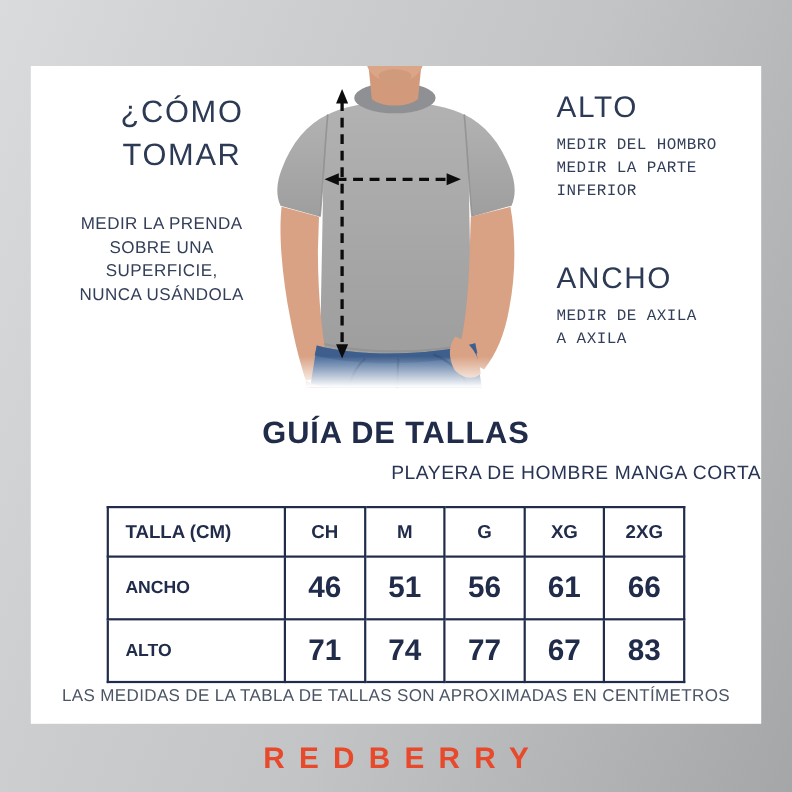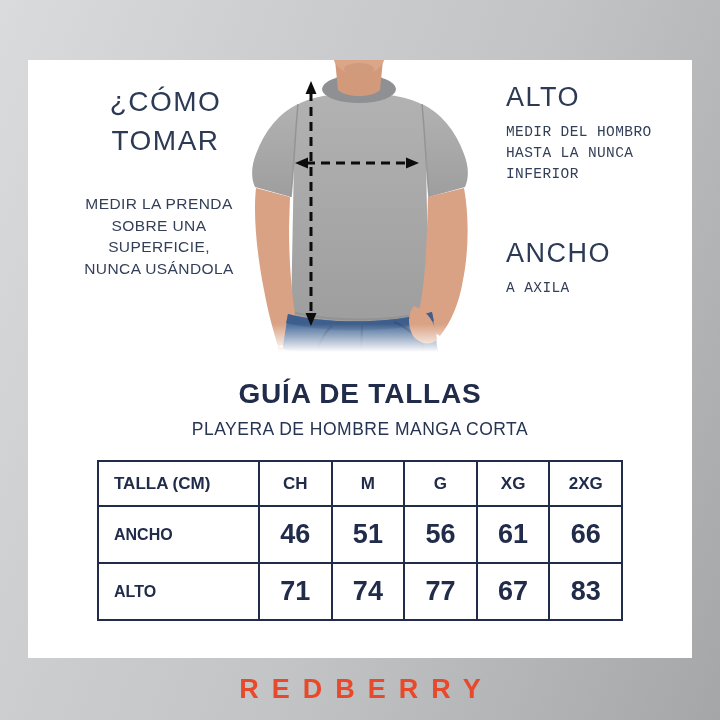--- a/index.html
+++ b/index.html
@@ -32,21 +32,20 @@
   }
   .left-title span { display: block; }
   .left-note {
     position: absolute; left: 0; top: 133px; width: 238px;
     text-align: center;
     color: #333f59;
     font-weight: 300;
     font-size: 15.5px;
     line-height: 21.5px;
     letter-spacing: 0.4px;
-    margin-left: 12px;
   }
   .left-note span { display: block; }
   
   .right-panel {
     position: absolute; left: 478px; top: 0; width: 186px;
   }
   .right-panel h2 {
     color: #2c3a55;
     font-weight: 300;
     font-size: 27px;
@@ -73,21 +72,21 @@
   .guide-title {
     position: absolute; left: 0; top: 318px; width: 100%;
     text-align: center;
     color: #202c4a;
     font-weight: 700;
     font-size: 28px;
     letter-spacing: 0.8px;
   }
   .guide-subtitle {
     position: absolute; left: 0; top: 359px; width: 100%;
-    text-align: center;
+    text-align: right;
     color: #273453;
     font-weight: 400;
     font-size: 17.5px;
     letter-spacing: 0.5px;
   }
   table.size-table {
     position: absolute; left: 69px; top: 400px;
     width: 526px;
     border-collapse: collapse;
     table-layout: fixed;
@@ -200,25 +199,26 @@
           <polygon points="57,103 70,97.5 70,108.5"></polygon>
           <polygon points="181,103 168,97.5 168,108.5"></polygon>
         </g>
       </svg>
     </div>
 
     <div class="right-panel">
       <h2 class="h-alto">ALTO</h2>
       <p>
         <span>MEDIR DEL HOMBRO</span>
-        <span>HASTA LA NUNCA</span>
+        <span>MEDIR LA PARTE</span>
         <span>INFERIOR</span>
       </p>
       <h2 class="h-ancho">ANCHO</h2>
       <p>
+        <span>MEDIR DE AXILA</span>
         <span>A AXILA</span>
       </p>
     </div>
 
     <h2 class="guide-title">GUÍA DE TALLAS</h2>
     <p class="guide-subtitle">PLAYERA DE HOMBRE MANGA CORTA</p>
 
     <table class="size-table">
       <colgroup>
         <col class="first">
@@ -251,16 +251,17 @@
           <th class="rowlabel">ALTO</th>
           <td>71</td>
           <td>74</td>
           <td>77</td>
           <td>67</td>
           <td>83</td>
         </tr>
       </tbody>
     </table>
 
+    <p class="footnote">LAS MEDIDAS DE LA TABLA DE TALLAS SON APROXIMADAS EN CENTÍMETROS</p>
   </div>
 
   <div class="brand">REDBERRY</div>
 </div>
 
 </body></html>

